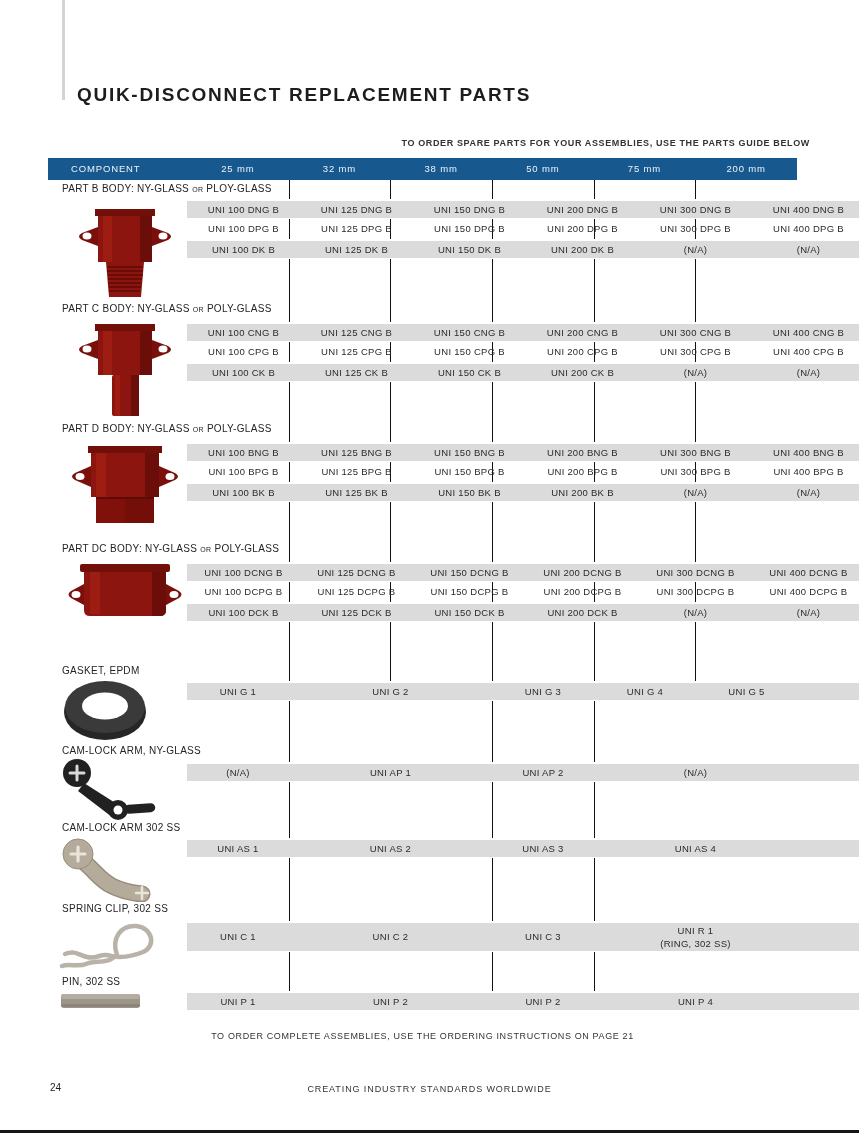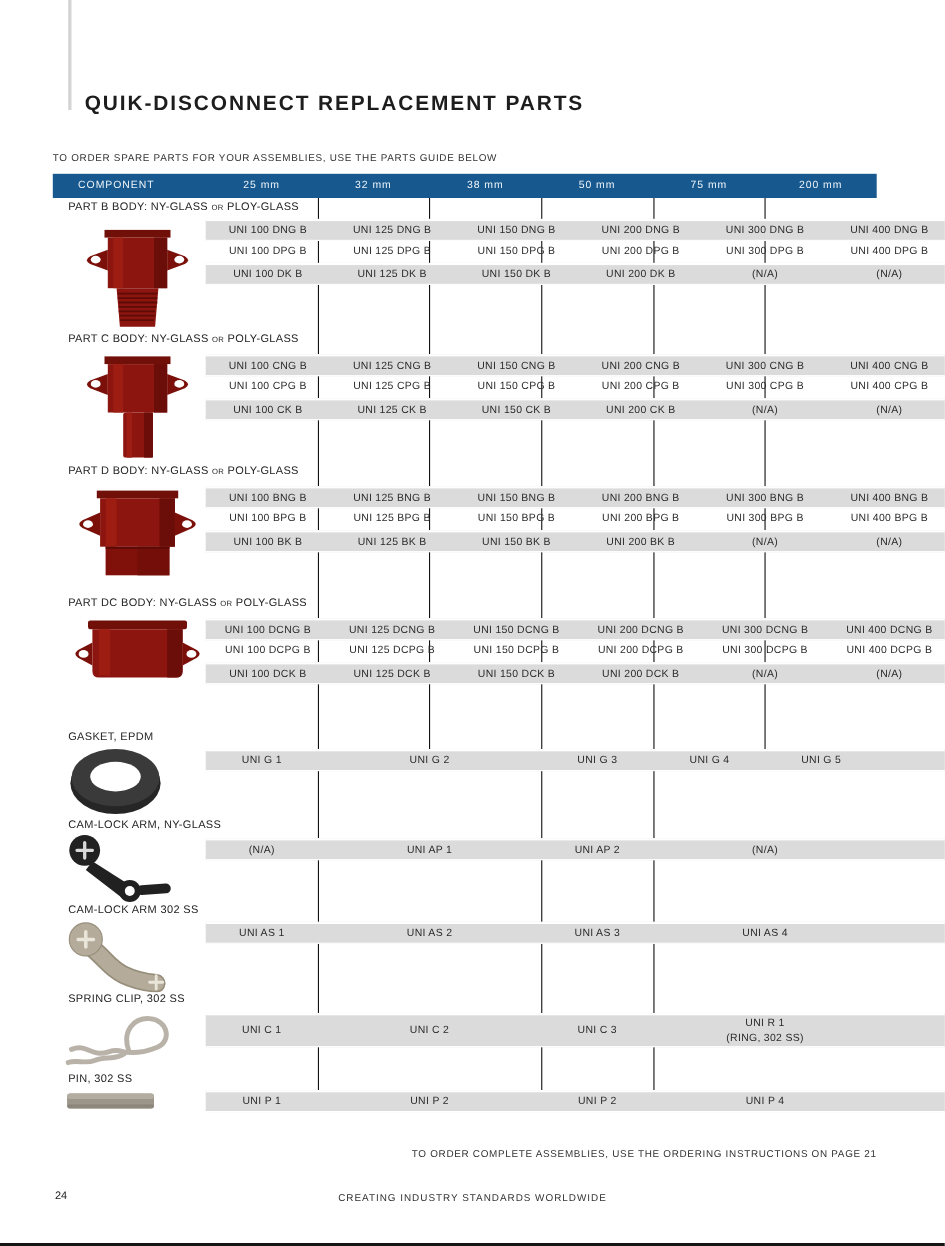--- a/index.html
+++ b/index.html
@@ -1,22 +1,22 @@
 <!DOCTYPE html>
 <html><head>
 <meta charset="utf-8">
 <style>
   html,body{margin:0;padding:0;background:#ffffff;}
   .sheet{position:relative;width:859px;height:1133px;background:#ffffff;overflow:hidden;
          font-family:"Liberation Sans", sans-serif;color:#2b2b2b;}
   .accent{position:absolute;left:62px;top:0;width:3px;height:100px;background:#d4d4d4;}
   .title{position:absolute;left:77px;top:84px;font-size:19px;font-weight:700;
          letter-spacing:0.09em;color:#1d1d1d;white-space:nowrap;}
-  .subtitle{position:absolute;left:48px;top:138px;width:749px;text-align:left;
-            font-size:9px;letter-spacing:0.07em;color:#333;}
+  .subtitle{position:absolute;left:61px;top:138px;width:749px;text-align:right;
+            font-size:9px;letter-spacing:0.07em;color:#333;font-weight:bold;}
   .thead{position:absolute;left:48px;top:158px;width:749px;height:22px;display:flex;
          background:#17598F;color:#eef3f8;font-size:9.5px;letter-spacing:0.09em;}
   .thead .th{width:101.66px;text-align:center;line-height:22px;}
   .thead .th.comp{width:139px;text-align:left;padding-left:23px;box-sizing:border-box;}
   .vline{position:absolute;width:1px;background:#111;}
   .sec-label{position:absolute;left:62px;font-size:10px;letter-spacing:0.03em;color:#242424;
              font-variant:small-caps;white-space:nowrap;}
   .row{position:absolute;left:187px;width:678px;height:20px;display:flex;box-sizing:border-box;}
   .row.gray{background:#DBDBDB;border-top:2px solid #fff;border-bottom:1px solid #fff;}
   .row .c{flex:1;text-align:center;line-height:17px;font-size:9.5px;letter-spacing:0.03em;color:#2b2b2b;
@@ -25,22 +25,22 @@
   .row .cw1{flex:none;width:102px;}
   .row .cw2{flex:none;width:203px;}
   .row .cw3{flex:none;width:102px;}
   .row .cw4{flex:none;width:102px;}
   .row .cw5{flex:none;width:101px;}
   .row .cwW{flex:none;width:203px;}
   .row.tall{height:31px;}
   .row.tall .c{line-height:28px;}
   .row.tall .two{display:flex;flex-direction:column;justify-content:center;line-height:13px;}
   .img-box{position:absolute;}
-  .note{position:absolute;left:48px;top:1031px;width:749px;text-align:right;
-        font-size:9px;letter-spacing:0.07em;color:#333;margin-top:13px;}
+  .note{position:absolute;left:48px;top:1031px;width:749px;text-align:center;
+        font-size:9px;letter-spacing:0.07em;color:#333;}
   .page-num{position:absolute;left:50px;top:1082px;font-size:10px;color:#222;}
   .tagline{position:absolute;left:0;top:1084px;width:859px;text-align:center;
            font-size:9px;letter-spacing:0.10em;color:#333;}
   .bottom-edge{position:absolute;left:0;top:1130px;width:859px;height:3px;background:#151515;}
 </style>
 </head>
 <body>
 
 <div class="sheet">
 

